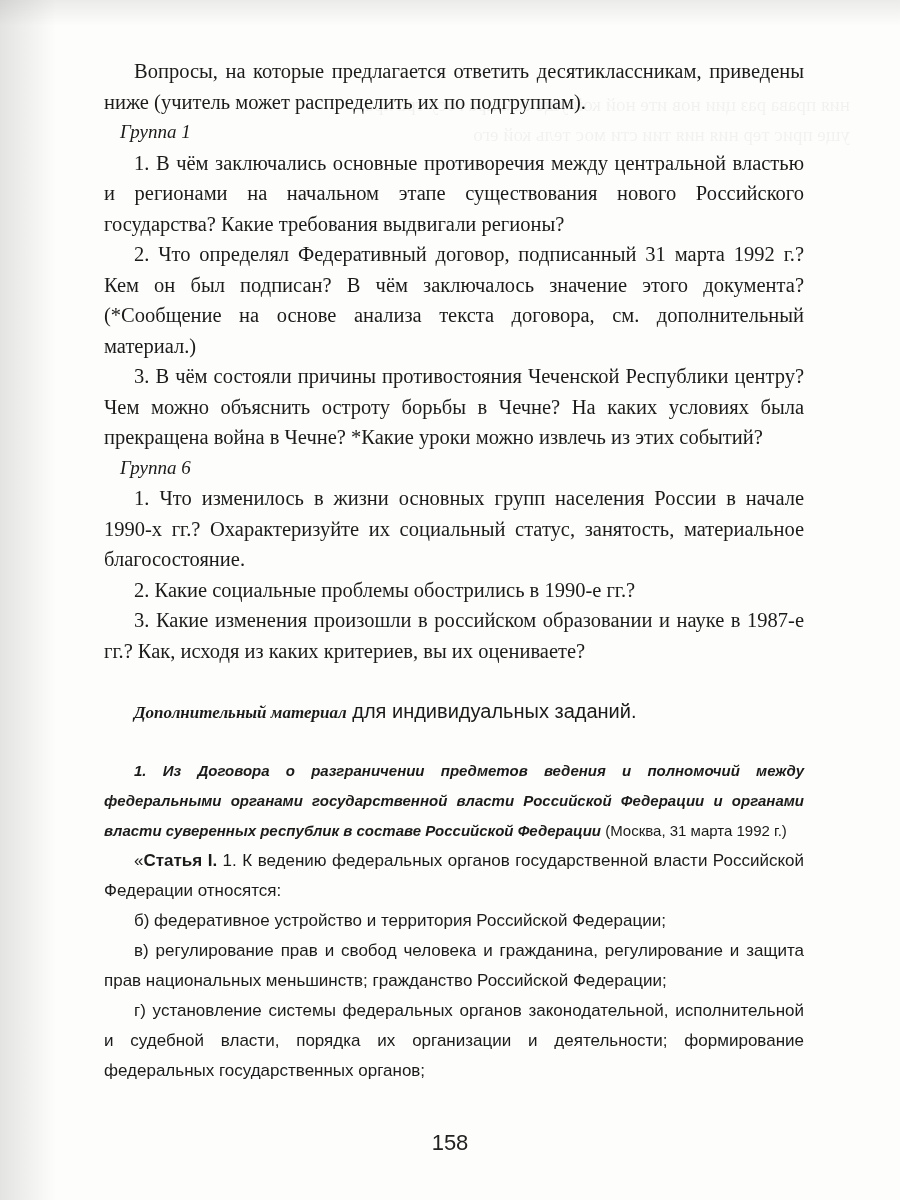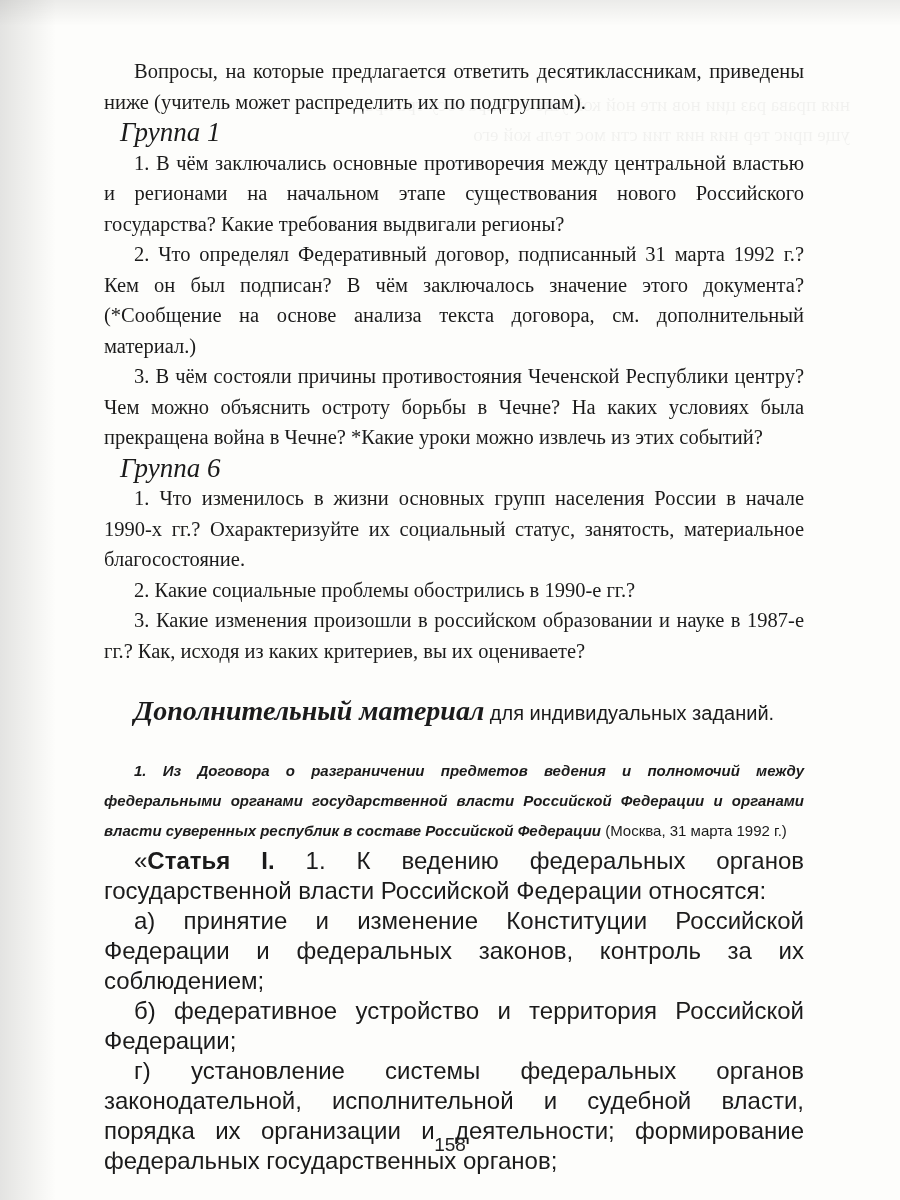--- a/index.html
+++ b/index.html
@@ -67,42 +67,42 @@
   }
   .serif-block p {
     font-family: "Liberation Serif", serif;
   }
   .indent {
     text-indent: 30px;
   }
   .group-head {
     font-style: italic;
     font-family: "Liberation Serif", serif;
-    font-size: 27px;
+    font-size: 19px;
     line-height: 30.5px;
     text-indent: 16px;
   }
   .sans-block p {
     font-family: "Liberation Sans", sans-serif;
-    font-size: 24px;
+    font-size: 17px;
     line-height: 30px;
     text-align: justify;
   }
   .addmat {
     margin-top: 30px;
     text-indent: 30px;
     font-size: 20px;
     line-height: 30px;
     font-family: "Liberation Sans", sans-serif;
   }
   .addmat b {
     font-family: "Liberation Serif", serif;
     font-style: italic;
     font-weight: bold;
-    font-size: 28px;
+    font-size: 17px;
   }
   .doc-title {
     margin-top: 28px;
     text-indent: 30px;
     font-family: "Liberation Sans", sans-serif;
     font-style: italic;
     font-weight: bold;
     font-size: 15px;
     line-height: 30px;
     text-align: justify;
@@ -117,21 +117,21 @@
   .article-first b {
     font-weight: bold;
   }
   .pagenum {
     position: absolute;
     bottom: 44px;
     left: 0;
     width: 900px;
     text-align: center;
     font-family: "Liberation Sans", sans-serif;
-    font-size: 19px;
+    font-size: 22px;
     color: #222;
   }
 </style>
 </head>
 <body>
 
 <div class="page">
 
   <div class="edge-shadow-left"></div>
   <div class="edge-shadow-top"></div>
@@ -156,21 +156,21 @@
       <p class="indent">2. Какие социальные проблемы обострились в 1990-е гг.?</p>
       <p class="indent">3. Какие изменения произошли в российском образовании и науке в 1987-е гг.? Как, исходя из каких критериев, вы их оцениваете?</p>
     </div>
 
     <p class="addmat"><b>Дополнительный материал</b><span> для индивидуальных заданий.</span></p>
 
     <p class="doc-title"><span>1. </span><span>Из Договора о разграничении предметов ведения и полномочий между федеральными органами государственной власти Российской Федерации и органами власти суверенных республик в составе Российской Федерации </span><span class="plain">(Москва, 31 марта 1992 г.)</span></p>
 
     <div class="sans-block">
       <p class="article-first"><span>«</span><b>Статья I.</b><span> 1. К ведению федеральных органов государственной власти Российской Федерации относятся:</span></p>
-      <p class="indent">а) принятие и изменение Конституции Российской Федерации и федеральных законов, контроль за их соблюдением;</p>
       <p class="indent">б) федеративное устройство и территория Российской Федерации;</p>
+      <p class="indent">в) регулирование прав и свобод человека и гражданина, регулирование и защита прав национальных меньшинств; гражданство Российской Федерации;</p>
       <p class="indent">г) установление системы федеральных органов законодательной, исполнительной и судебной власти, порядка их организации и деятельности; формирование федеральных государственных органов;</p>
     </div>
 
   </div>
 
   <div class="pagenum">158</div>
 </div>
 
 </body></html>

